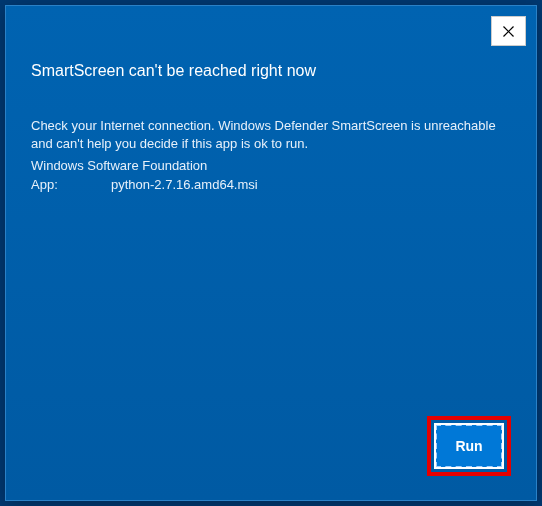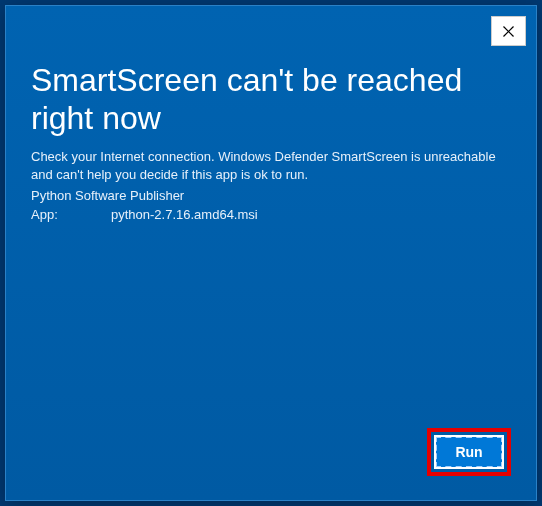--- a/index.html
+++ b/index.html
@@ -40,23 +40,23 @@
     }
     .close-btn svg {
       width: 11px;
       height: 11px;
     }
     .content {
       padding: 55px 25px 25px 25px;
       color: #ffffff;
     }
     .title {
-      font-size: 32px;
+      font-size: 16px;
       font-weight: 400;
-      margin-bottom: 10px;
+      margin-bottom: 37px;
       line-height: 1.2;
     }
     .message {
       font-size: 13px;
       line-height: 1.4;
       margin-bottom: 4px;
       color: #e6f0fa;
     }
     .details {
       font-size: 13px;
@@ -82,21 +82,21 @@
       align-items: center;
     }
     .run-highlight {
       border: 4px solid #e60000;
       padding: 4px;
     }
     .btn {
       display: inline-flex;
       align-items: center;
       justify-content: center;
-      height: 32px;
+      height: 44px;
       font-size: 14px;
       font-weight: 600;
       font-family: inherit;
       cursor: pointer;
       color: #ffffff;
     }
     .btn-run {
       width: 68px;
       background: #0078d7;
       border: 2px dashed #a0cfff;
@@ -118,21 +118,21 @@
       <line x1="0.5" y1="0.5" x2="10.5" y2="10.5" stroke="#000000" stroke-width="1.2"></line>
       <line x1="10.5" y1="0.5" x2="0.5" y2="10.5" stroke="#000000" stroke-width="1.2"></line>
     </svg>
   </div>
 
   <div class="content">
     <h1 class="title">SmartScreen can't be reached right now</h1>
     <p class="message">Check your Internet connection. Windows Defender SmartScreen is unreachable and can't help you decide if this app is ok to run.</p>
     <div class="details">
       <div class="details-row">
-        <span class="details-value">Python Software Publisher</span>
+        <span class="details-value">Windows Software Foundation</span>
       </div>
       <div class="details-row">
         <span class="details-label">App:</span>
         <span class="details-value">python-2.7.16.amd64.msi</span>
       </div>
     </div>
   </div>
 
   <div class="button-row">
     <div class="run-highlight">

